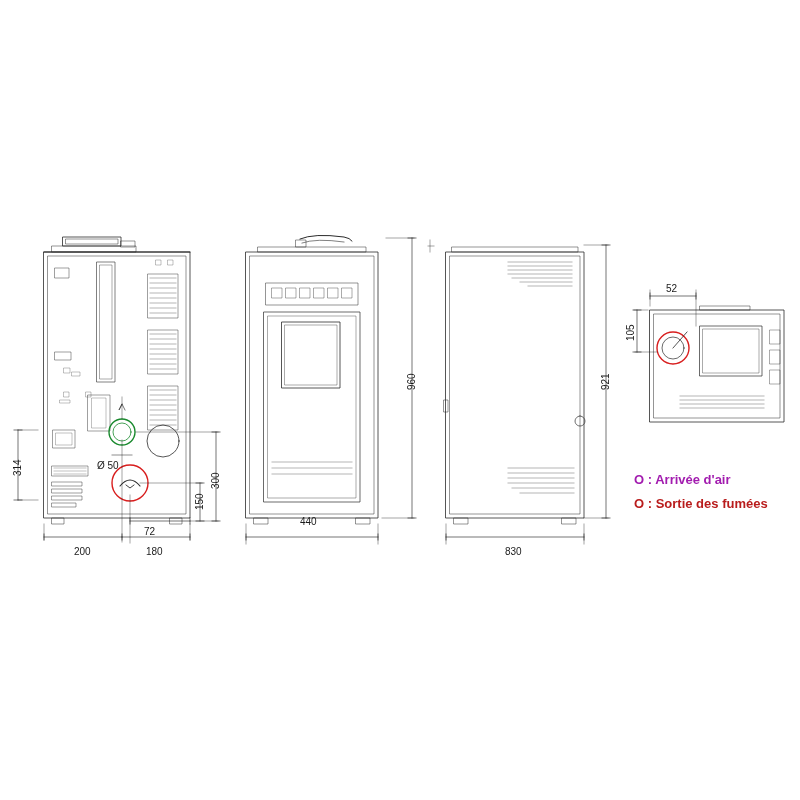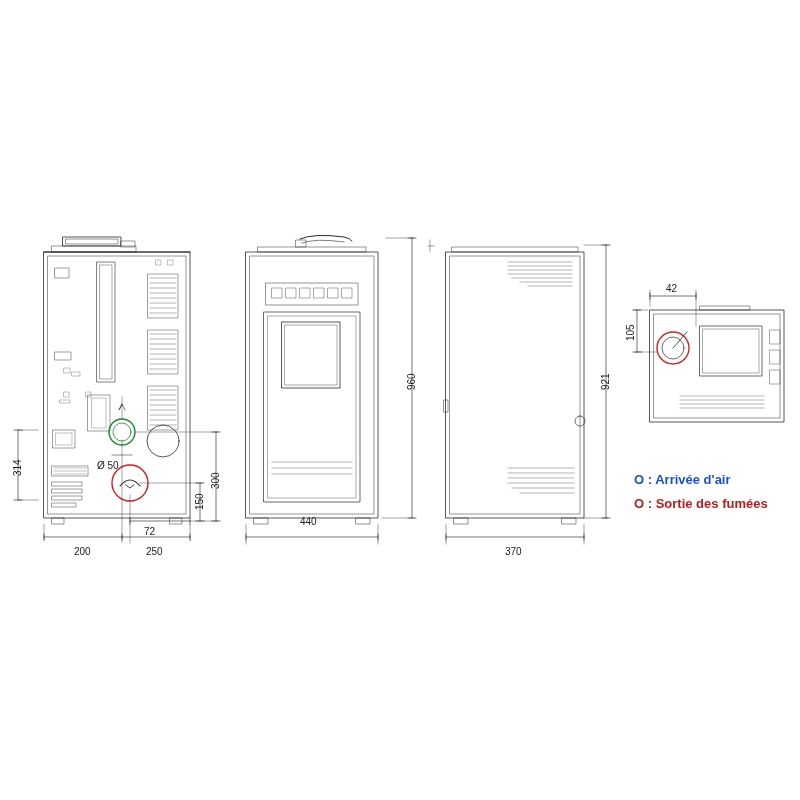--- a/index.html
+++ b/index.html
@@ -10,21 +10,21 @@
     position:relative;
     overflow:hidden;
   }
   #sheet{position:absolute;left:0;top:0;width:800px;height:800px;}
   .legend{
     position:absolute;
     font-weight:bold;
     font-size:13px;
     white-space:nowrap;
   }
-  .legend.green{color:#1d4ed8;left:634px;top:472px;}
+  .legend.green{color:#a21caf;left:634px;top:472px;}
   .legend.red{color:#b91c1c;left:634px;top:496px;}
   .dimtext{
     position:absolute;
     font-size:10px;
     color:#1a1a1a;
     white-space:nowrap;
   }
   .dimtext.rot{
     transform-origin:left top;
     transform:rotate(-90deg);
@@ -302,26 +302,26 @@
         <path d="M633 352 h8"></path>
       <path d="M648 310 h-14" stroke-width="0.4"></path>
       <path d="M657 352 h-22" stroke-width="0.4"></path>
     </g>
 
   </g>
 </svg>
 
 <div class="dimtext rot" style="left:12px;top:476px;">314</div>
 <div class="dimtext" style="left:74px;top:546px;">200</div>
-<div class="dimtext" style="left:146px;top:546px;">250</div>
+<div class="dimtext" style="left:146px;top:546px;">180</div>
 <div class="dimtext" style="left:144px;top:526px;">72</div>
 <div class="dimtext rot" style="left:194px;top:510px;">150</div>
 <div class="dimtext rot" style="left:210px;top:489px;">300</div>
 <div class="dimtext" style="left:97px;top:460px;">Ø 50</div>
 <div class="dimtext rot" style="left:406px;top:390px;">960</div>
 <div class="dimtext" style="left:300px;top:516px;">440</div>
 <div class="dimtext rot" style="left:600px;top:390px;">921</div>
-<div class="dimtext" style="left:505px;top:546px;">370</div>
-<div class="dimtext" style="left:666px;top:283px;">42</div>
+<div class="dimtext" style="left:505px;top:546px;">830</div>
+<div class="dimtext" style="left:666px;top:283px;">52</div>
 <div class="dimtext rot" style="left:625px;top:341px;">105</div>
 
 <div class="legend green">O : Arrivée d'air</div>
 <div class="legend red">O : Sortie des fumées</div>
 
 </body></html>

